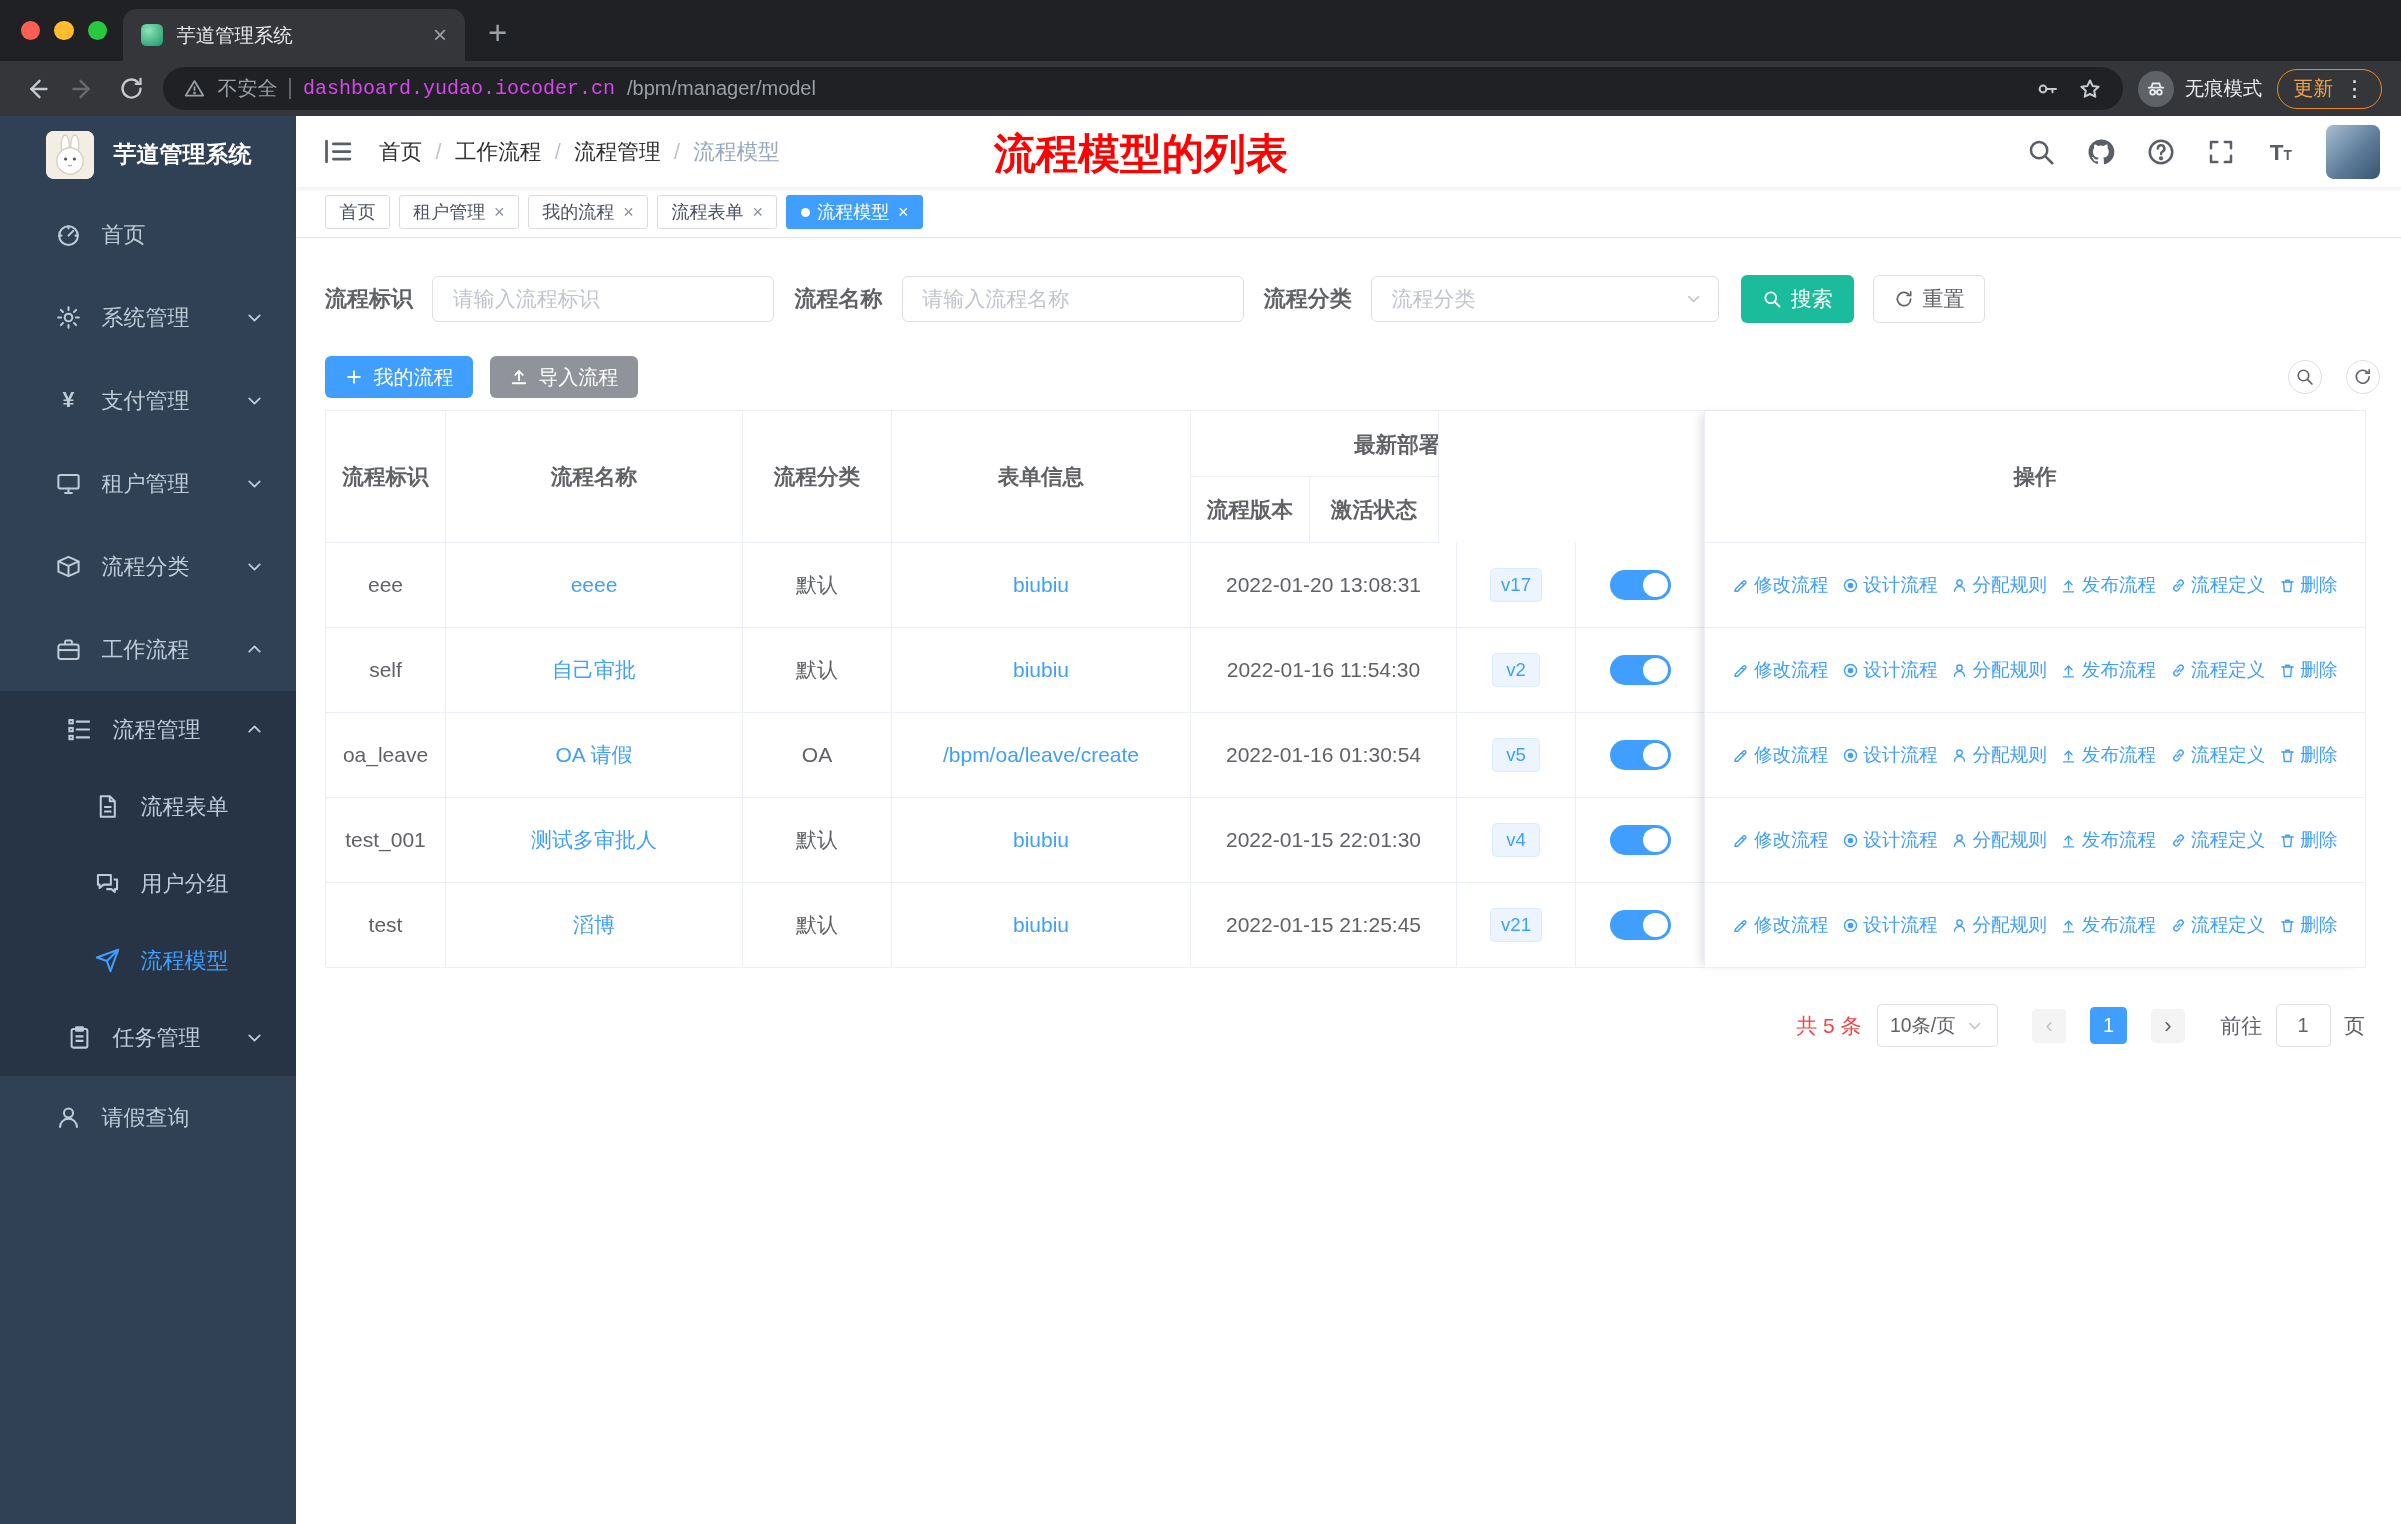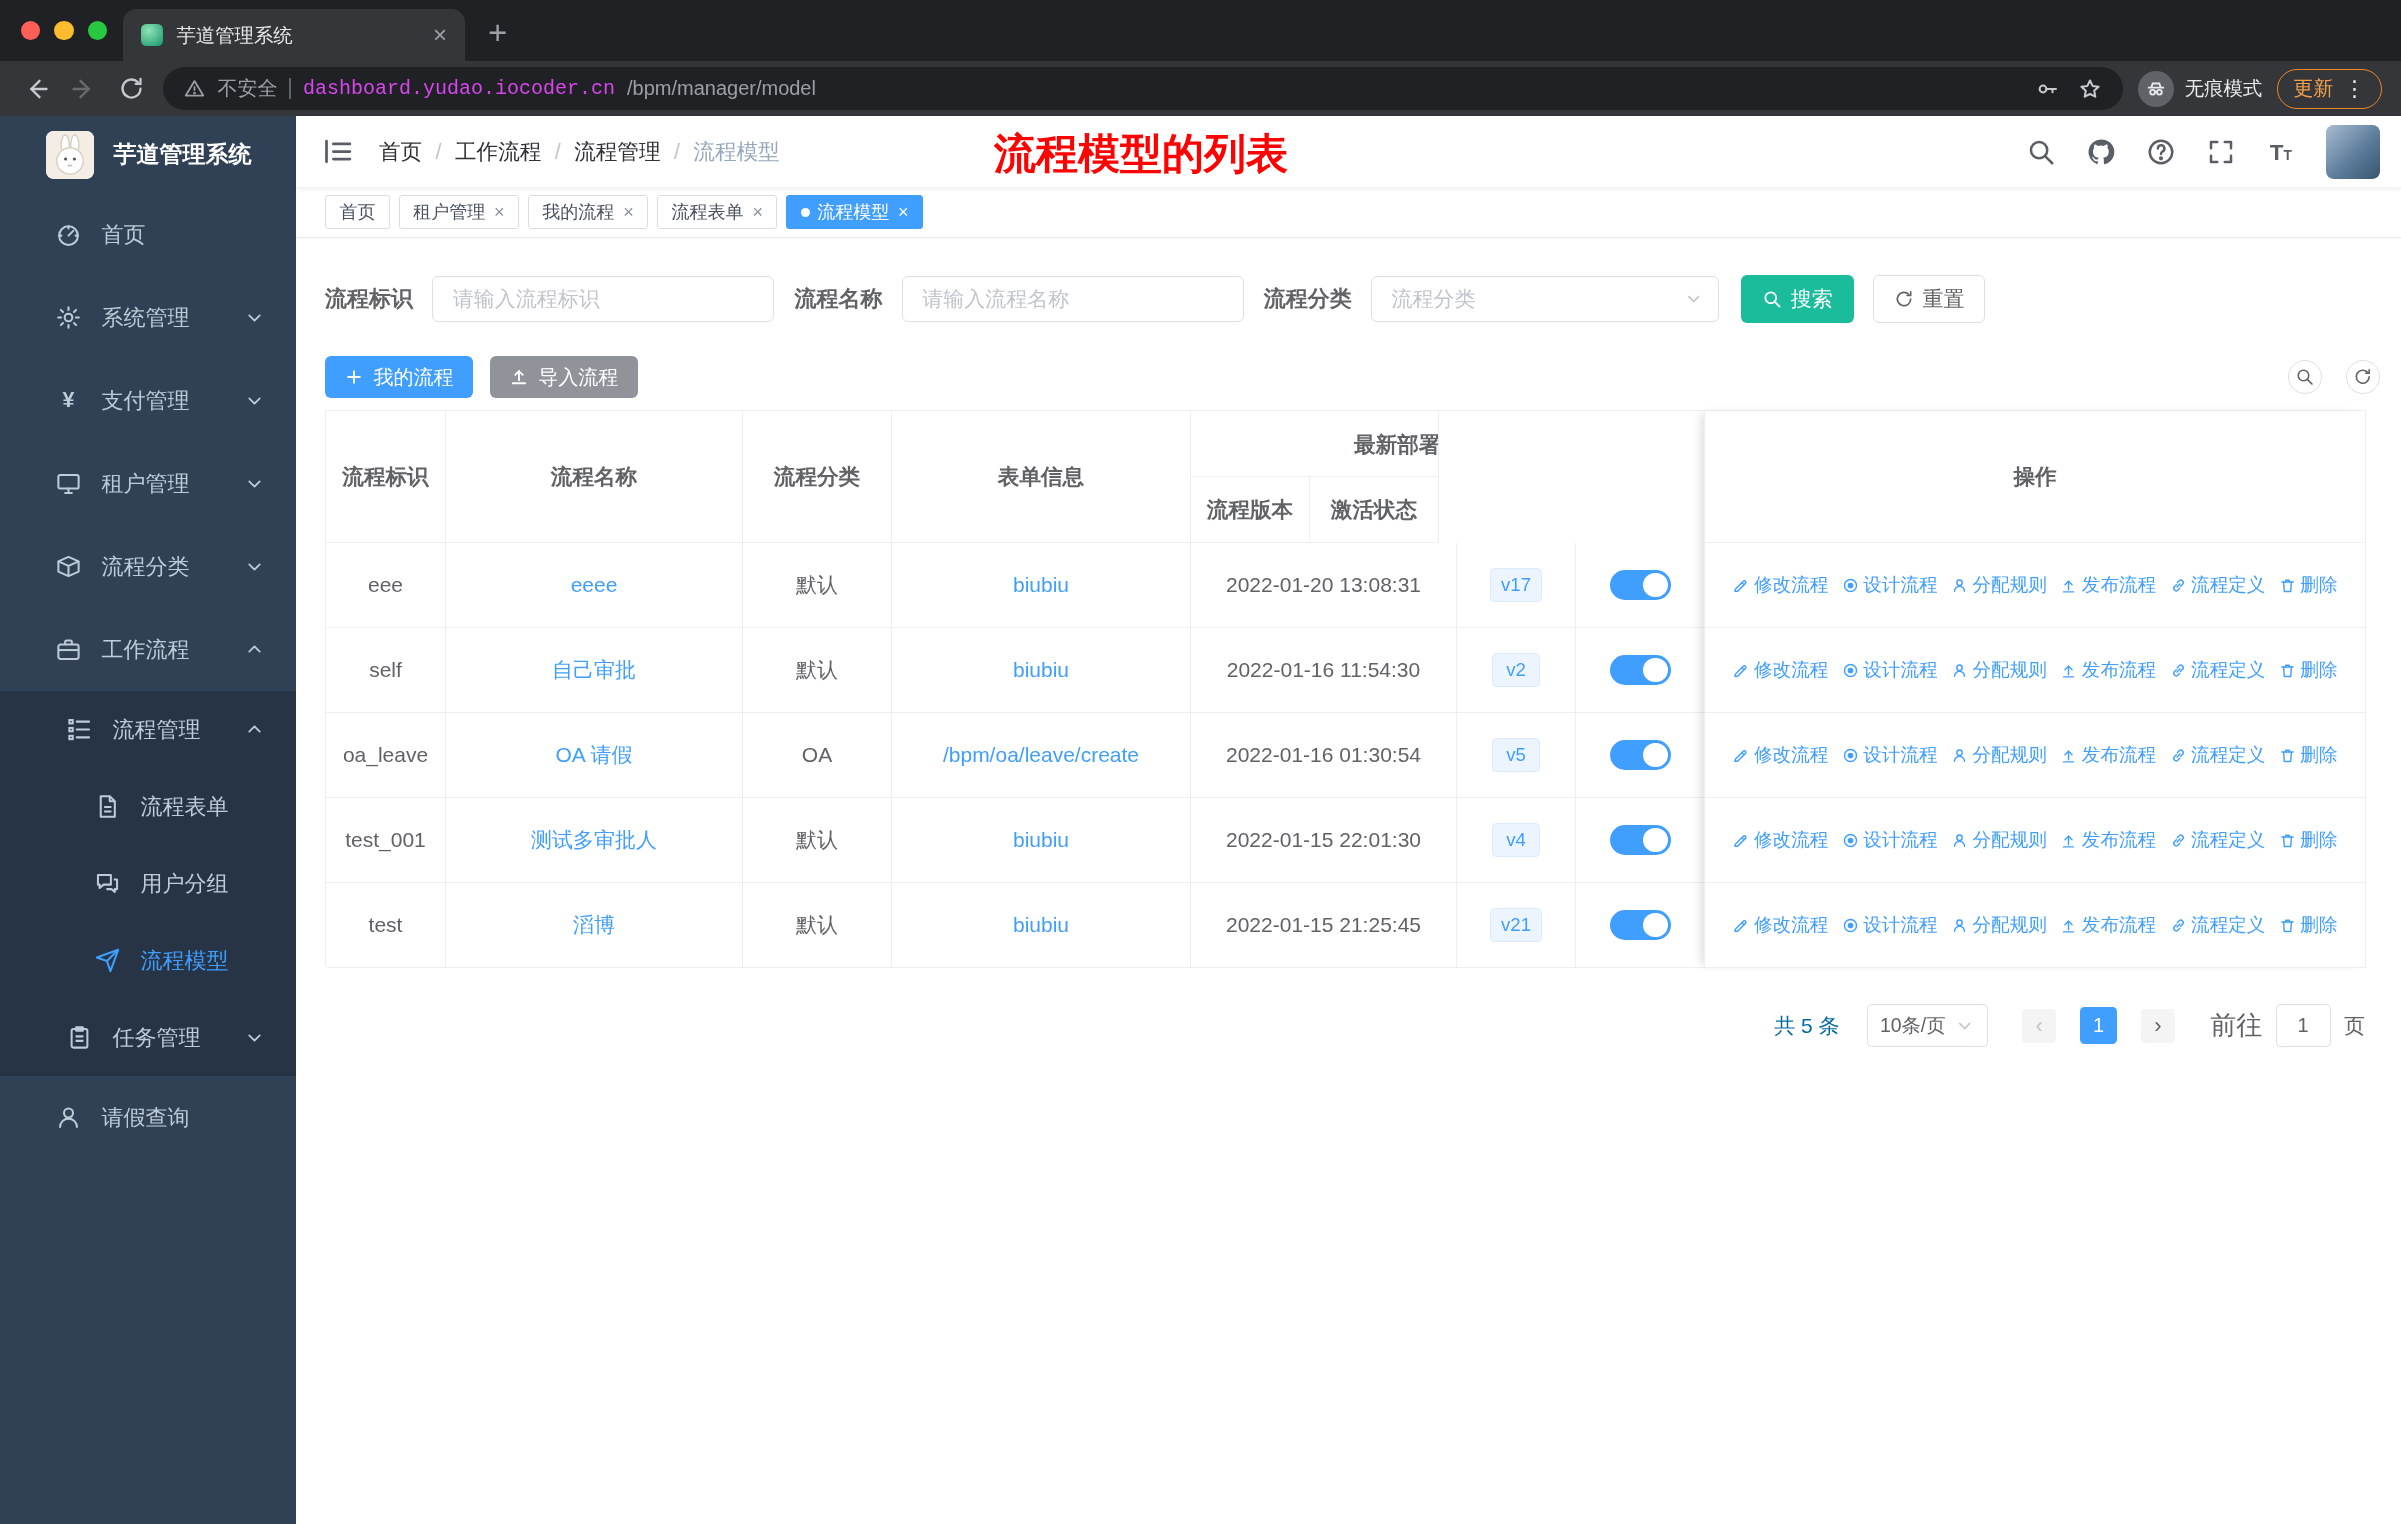--- a/index.html
+++ b/index.html
@@ -127,29 +127,29 @@
   .t-fixed .th-ops { height:132px; border-bottom:0.7px solid #ebeef5; display:flex; align-items:center;
     justify-content:center; font-weight:700; font-size:21.6px; color:#606266; }
   .ops-row { height:85px; border-bottom:0.7px solid #ebeef5; display:flex; align-items:center;
     justify-content:center; gap:13.4px;font-family:Liberation Serif, serif; }
   .op { display:inline-flex; align-items:center; gap:4.5px; color:#409eff; font-size:18.6px; text-decoration:none;
     cursor:pointer; white-space:nowrap; }
   .op-ic { width:17px; height:17px; flex:none; }
 
   
   .pagination { position:absolute; right:37px; top:767px; height:43px; display:flex; align-items:center; gap:13.4px; }
-  .pg-total { font-size:21px; color:#0369a1; margin-right:14px; }
+  .pg-total { font-size:21px; color:#ef4444; margin-right:2px; }
   .pg-size { width:121px; height:43px; border:0.7px solid #dcdfe6; border-radius:4.5px; display:flex; align-items:center;
     justify-content:space-between; padding:0 12px; color:#606266; font-size:19.4px; }
   .pg-btn { width:34px; height:34px; border-radius:4.5px; background:#f4f4f5; display:flex; align-items:center;
     justify-content:center; font-size:22px; color:#c0c4cc; margin-left:21px; }
   .pg-page { width:37px; height:37px; border-radius:4.5px; background:#409eff; color:#fff; font-size:20px;
     display:flex; align-items:center; justify-content:center; margin-left:10.4px; }
   .pg-next { color:#606266; margin-left:10.4px; }
-  .pg-goto { font-size:26px; color:#606266; margin-left:22px; }
+  .pg-goto { font-size:21px; color:#606266; margin-left:22px; }
   .pg-input { width:55px; height:43px; border:0.7px solid #dcdfe6; border-radius:4.5px; text-align:center;
     font-size:20px; color:#606266; outline:none; font-family:inherit; }
   .pg-unit { font-size:21px; color:#606266; }
 
   svg { display:block; }
 </style>
 </head>
 <body>
 
 <div id="screen">

